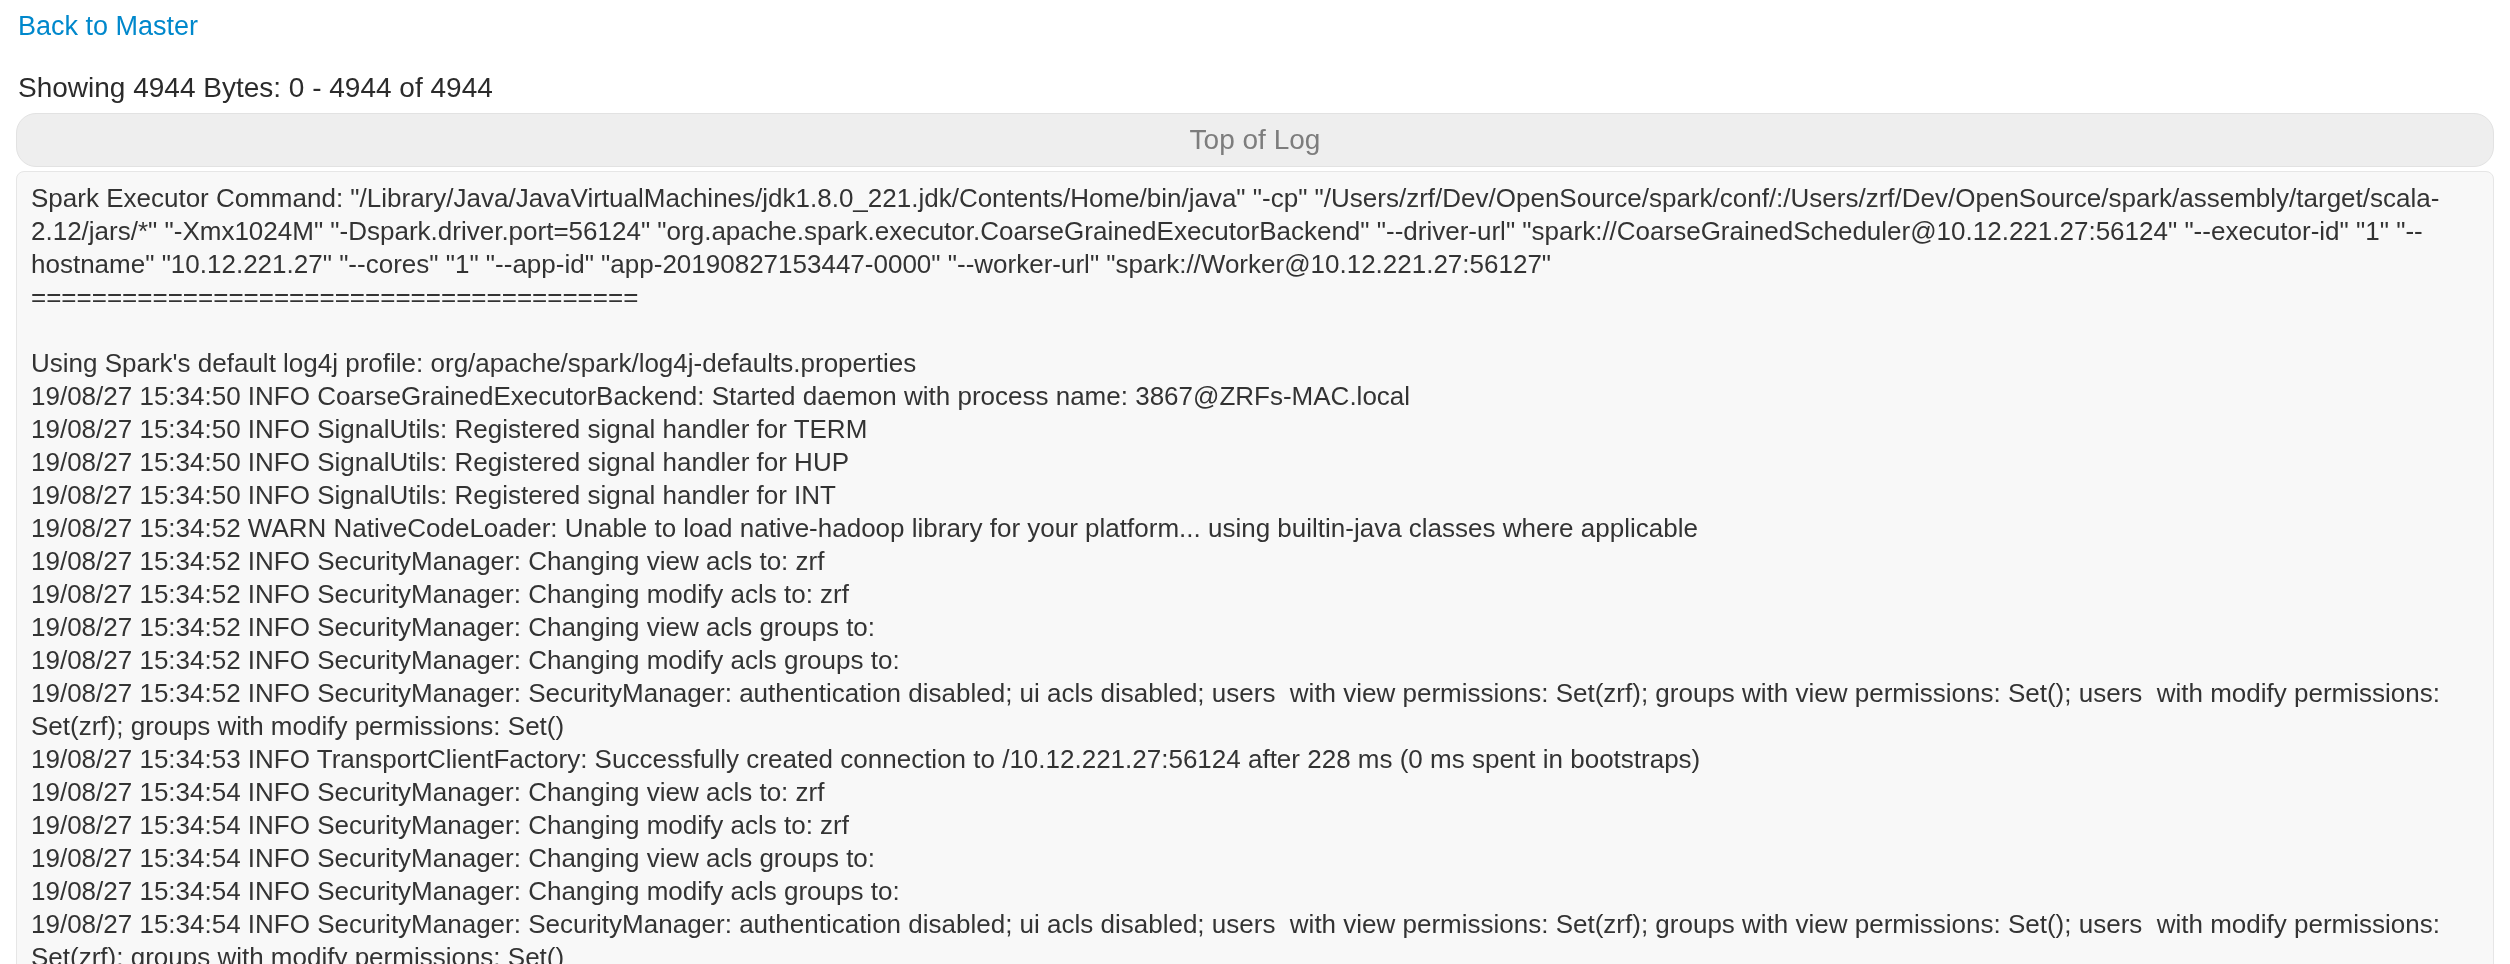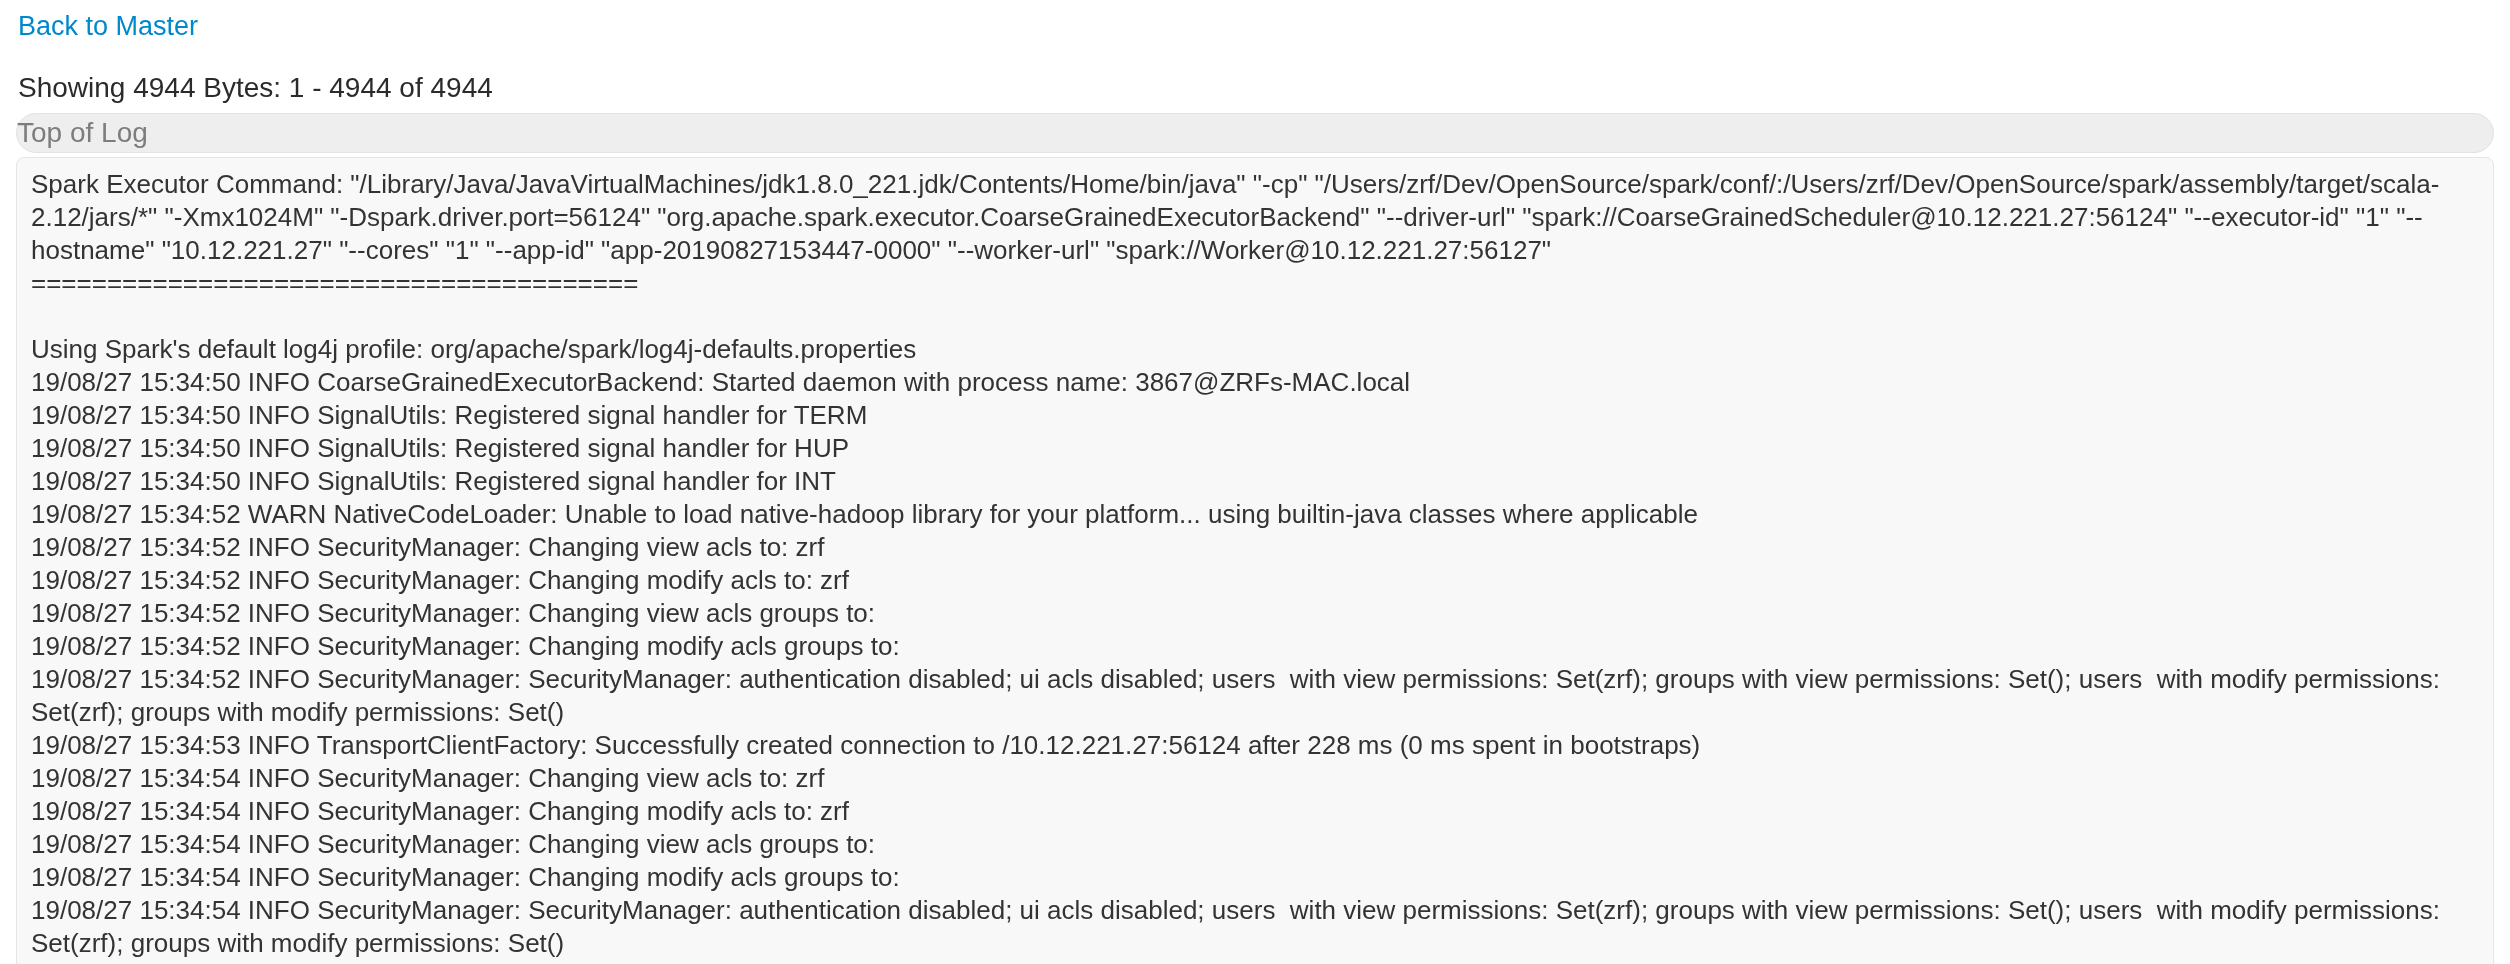--- a/index.html
+++ b/index.html
@@ -34,23 +34,24 @@
     color: #2b2b2b;
     margin-left: 2px;
   }
   .log-panel {
     margin-top: 7px;
   }
   .log-header {
     background: #eeeeee;
     border: 1px solid #e2e2e2;
     border-radius: 20px;
-    height: 40px;
+    height: 54px;
     display: flex;
     align-items: center;
+    justify-content: center;
     box-sizing: border-box;
   }
   .log-header span {
     color: #7d7d7d;
     font-size: 28px;
   }
   .log-content {
     margin-top: 4px;
     background: #f8f8f8;
     border: 1px solid #e6e6e6;
@@ -70,21 +71,21 @@
     word-break: break-word;
   }
 </style>
 </head>
 <body>
 
 <div class="page">
 
   <a href="#" class="back-link">Back to Master</a>
 
-  <div class="byte-range">Showing 4944 Bytes: 1 - 4944 of 4944</div>
+  <div class="byte-range">Showing 4944 Bytes: 0 - 4944 of 4944</div>
 
   <div class="log-panel">
 
     <div class="log-header">
       <span>Top of Log</span>
     </div>
 
     <div class="log-content">
       <pre>Spark Executor Command: "/Library/Java/JavaVirtualMachines/jdk1.8.0_221.jdk/Contents/Home/bin/java" "-cp" "/Users/zrf/Dev/OpenSource/spark/conf/:/Users/zrf/Dev/OpenSource/spark/assembly/target/scala-2.12/jars/*" "-Xmx1024M" "-Dspark.driver.port=56124" "org.apache.spark.executor.CoarseGrainedExecutorBackend" "--driver-url" "spark://CoarseGrainedScheduler@10.12.221.27:56124" "--executor-id" "1" "--hostname" "10.12.221.27" "--cores" "1" "--app-id" "app-20190827153447-0000" "--worker-url" "spark://Worker@10.12.221.27:56127"
 ========================================

